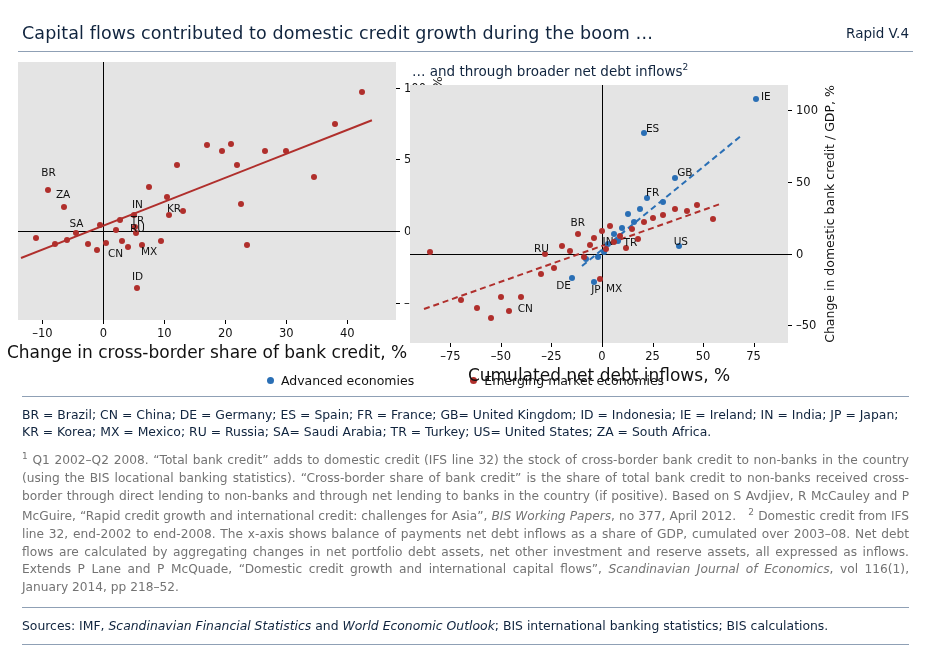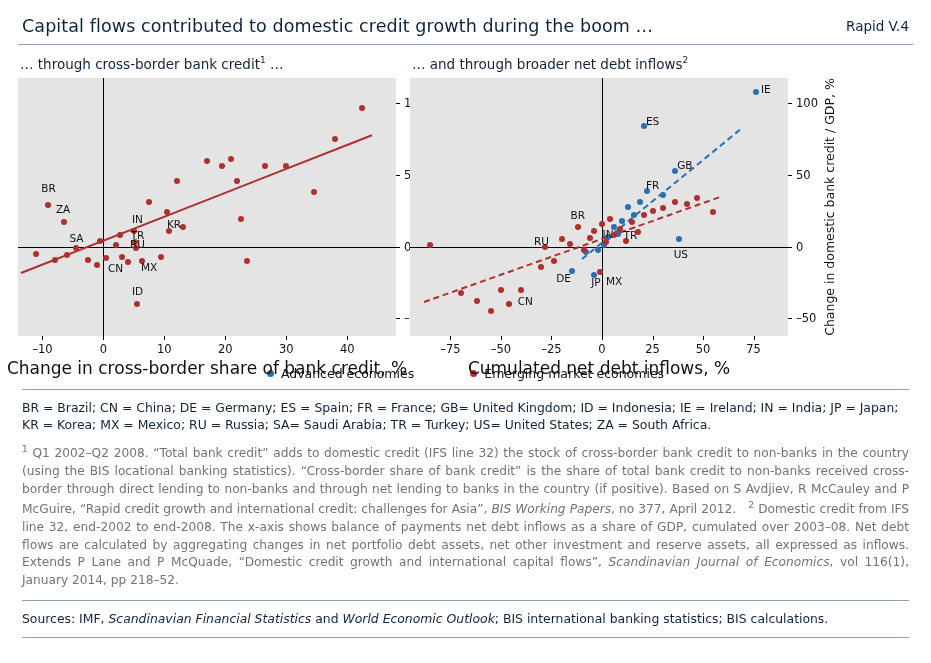--- a/index.html
+++ b/index.html
@@ -2,21 +2,21 @@
 <html><head>
 <meta charset="utf-8">
 <style>
   html,body{margin:0;padding:0;}
   body{
     width:931px;height:663px;background:#ffffff;
     font-family:"DejaVu Sans", sans-serif;
     color:#1a1a1a;
     -webkit-font-smoothing:antialiased;
   }
-  .page{position:relative;width:931px;height:663px;box-sizing:border-box;padding:0 18px;}
+  .page{position:relative;width:931px;height:663px;box-sizing:border-box;padding:7px 18px;}
 
   
   .header{
     position:relative;
     display:flex;align-items:flex-end;justify-content:space-between;
     padding:16px 4px 8px 4px;
     border-bottom:1.5px solid #8fa0b5;
   }
   .header-title{font-size:17.5px;color:#10243e;font-weight:400;letter-spacing:.1px;}
   .header-graphno{font-size:13.5px;color:#10243e;padding-bottom:2px;}
@@ -102,23 +102,20 @@
 <div class="page">
 
   <div class="header">
     <div class="header-title">Capital flows contributed to domestic credit growth during the boom …</div>
     <div class="header-graphno">Rapid V.4</div>
   </div>
 
   <div class="panels">
 
     <div class="panel">
-      <div class="panel-title">
-        <span>… through cross-border bank credit</span><sup>1</sup><span> …</span>
-      </div>
       <div class="plotwrap">
         <div class="plot left" id="plot-left">
             <div class="axis-v" style="left: 85.3548px;"></div>
             <div class="axis-h" style="top: 169.133px;"></div>
             <div class="tickmark-x" style="left: 24.3871px;"></div>
             <div class="xlabel" style="left: 24.3871px;">–10</div>
             <div class="tickmark-x" style="left: 85.3548px;"></div>
             <div class="xlabel" style="left: 85.3548px;">0</div>
             <div class="tickmark-x" style="left: 146.323px;"></div>
             <div class="xlabel" style="left: 146.323px;">10</div>
@@ -223,21 +220,21 @@
             <div class="trend dashed-red" style="left: 14.1497px; top: 223.6px; width: 313.123px; transform: rotate(-19.5215deg); border-top-color: rgb(176, 47, 44);"></div>
             <div class="dot adv" style="left: 345.658px; top: 14.3333px;"></div>
             <div class="ptlabel" style="left: 355.765px; top: 11.4667px;">IE</div>
             <div class="dot adv" style="left: 234.481px; top: 48.7333px;"></div>
             <div class="ptlabel" style="left: 242.567px; top: 43px;">ES</div>
             <div class="dot adv" style="left: 264.802px; top: 93.1667px;"></div>
             <div class="ptlabel" style="left: 274.909px; top: 87.4333px;">GB</div>
             <div class="dot adv" style="left: 236.503px; top: 113.233px;"></div>
             <div class="ptlabel" style="left: 242.567px; top: 107.5px;">FR</div>
             <div class="dot adv" style="left: 268.845px; top: 161.967px;"></div>
-            <div class="ptlabel" style="left: 270.866px; top: 176px; text-align: center;">US</div>
+            <div class="ptlabel" style="left: 270.866px; top: 156px; text-align: center;">US</div>
             <div class="dot adv" style="left: 161.711px; top: 193.5px;"></div>
             <div class="ptlabel" style="left: 153.626px; top: 200.667px;">DE</div>
             <div class="dot adv" style="left: 183.947px; top: 197.8px;"></div>
             <div class="ptlabel" style="left: 185.968px; top: 204.967px;">JP</div>
             <div class="dot adv" style="left: 198.096px; top: 159.1px;"></div>
             <div class="dot adv" style="left: 204.16px; top: 149.067px;"></div>
             <div class="dot adv" style="left: 212.246px; top: 143.333px;"></div>
             <div class="dot adv" style="left: 218.31px; top: 129px;"></div>
             <div class="dot adv" style="left: 224.374px; top: 137.6px;"></div>
             <div class="dot adv" style="left: 194.053px; top: 167.7px;"></div>

